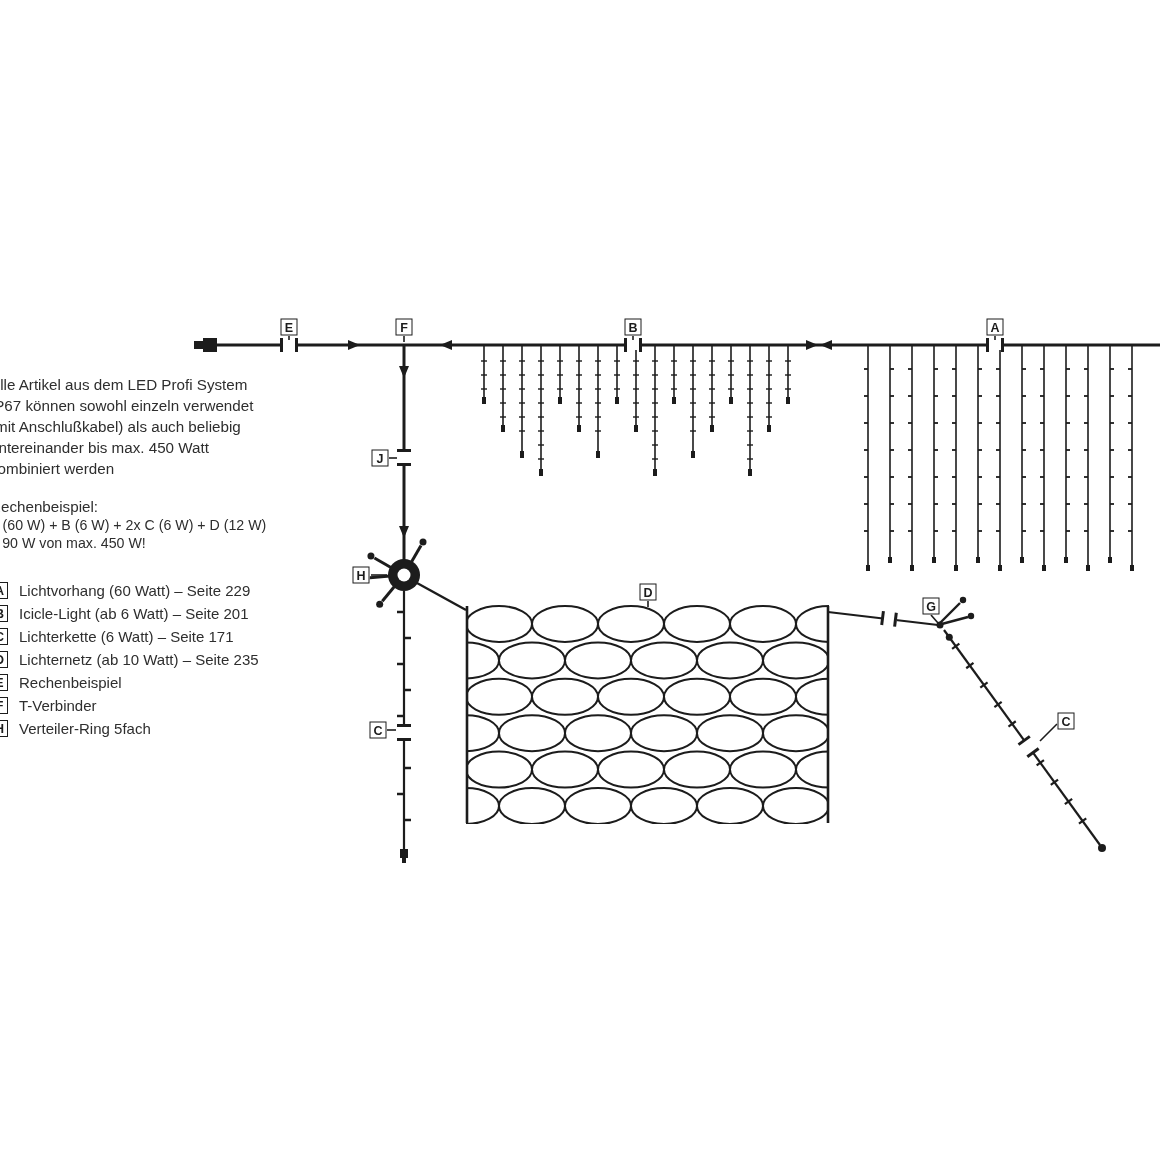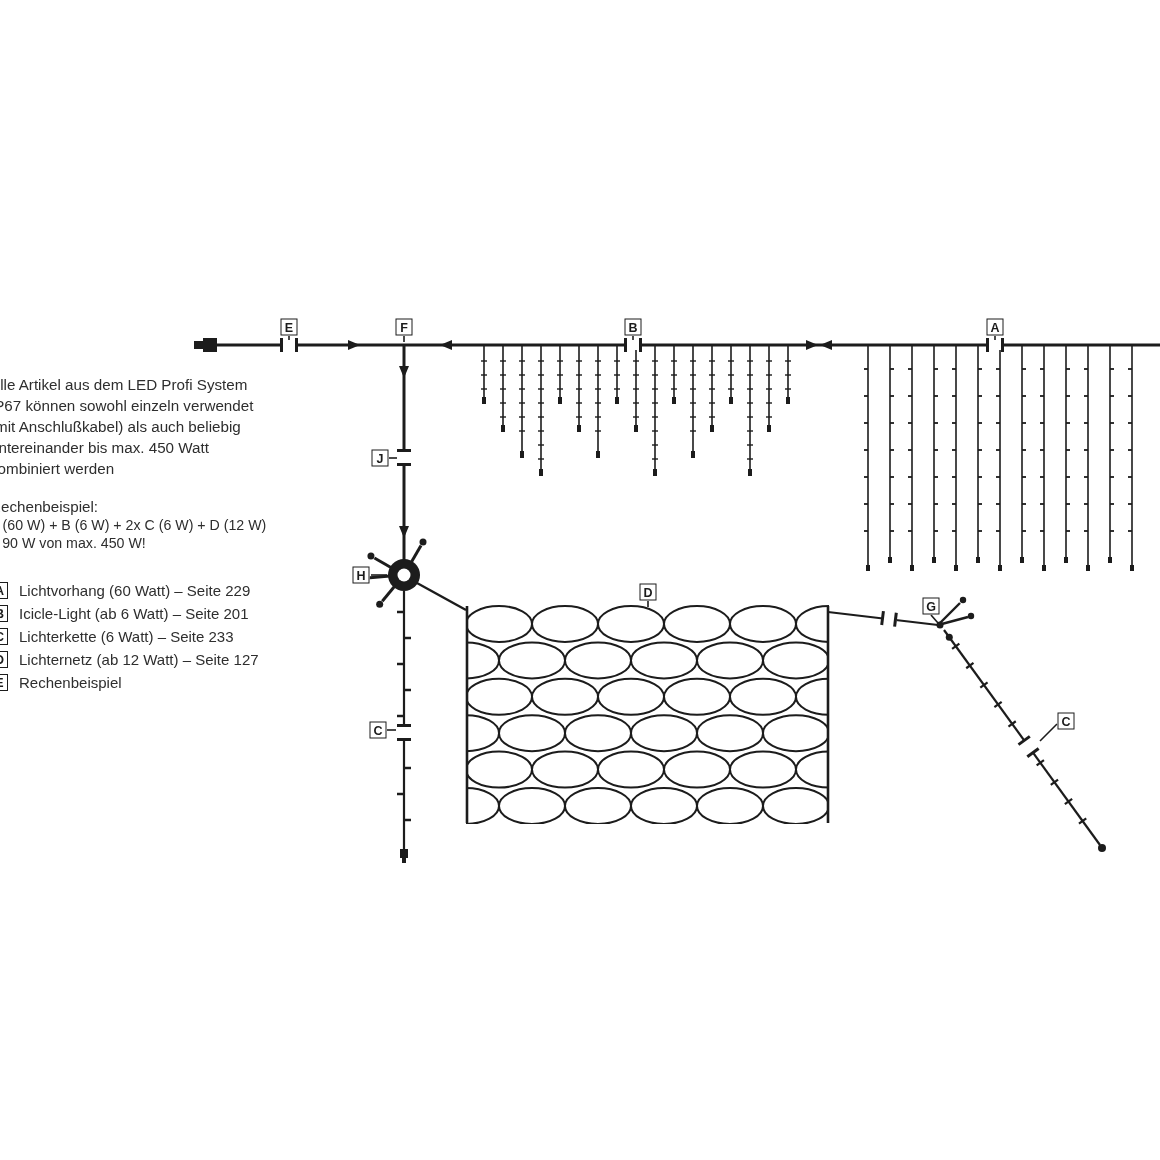--- a/index.html
+++ b/index.html
@@ -475,25 +475,33 @@
     <div class="lrow">
         <span class="lbox">A</span>
         <span class="llabel">Lichtvorhang (60 Watt) – Seite 229</span>
       </div>
     <div class="lrow">
         <span class="lbox">B</span>
         <span class="llabel">Icicle-Light (ab 6 Watt) – Seite 201</span>
       </div>
     <div class="lrow">
         <span class="lbox">C</span>
-        <span class="llabel">Lichterkette (6 Watt) – Seite 233</span>
+        <span class="llabel">Lichterkette (6 Watt) – Seite 171</span>
       </div>
     <div class="lrow">
         <span class="lbox">D</span>
-        <span class="llabel">Lichternetz (ab 12 Watt) – Seite 127</span>
+        <span class="llabel">Lichternetz (ab 10 Watt) – Seite 235</span>
       </div>
     <div class="lrow">
         <span class="lbox">E</span>
         <span class="llabel">Rechenbeispiel</span>
       </div>
+    <div class="lrow">
+        <span class="lbox">F</span>
+        <span class="llabel">T-Verbinder</span>
+      </div>
+    <div class="lrow">
+        <span class="lbox">H</span>
+        <span class="llabel">Verteiler-Ring 5fach</span>
+      </div>
   </div>
 
 </div>
 
 </body></html>

